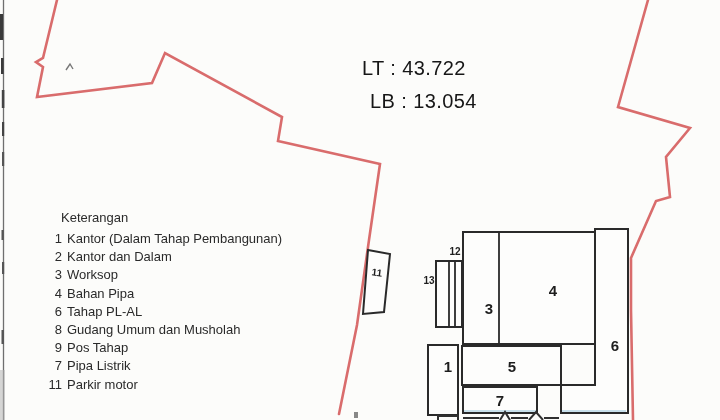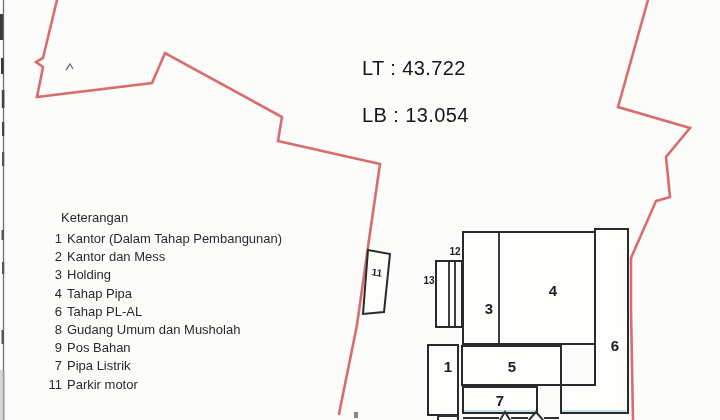--- a/index.html
+++ b/index.html
@@ -22,21 +22,21 @@
   .bld-line{fill:none;stroke:var(--outline);stroke-width:1.8;}
   .frag{fill:none;stroke:#303030;stroke-width:2;}
   .cyan{stroke:#b6d6e6;stroke-width:1.6;}
   .lbl{fill:#1d1d1d;font-family:"Liberation Sans",sans-serif;font-size:15px;font-weight:600;text-anchor:middle;}
   .lbl-sm{fill:#1d1d1d;font-family:"Liberation Sans",sans-serif;font-size:10px;font-weight:700;text-anchor:middle;}
   .stat-line{
     position:absolute;left:362px;font-size:20px;font-weight:normal;
     color:#161616;letter-spacing:.4px;white-space:nowrap;line-height:20px;
   }
   .stat-lt{top:58px;}
-  .stat-lb{top:105px;}
+  .stat-lb{top:91px;margin-left:8px;}
   .legend{position:absolute;left:42px;top:209px;font-size:13px;color:#2a2a2a;}
   .legend-title{margin-left:19px;line-height:18px;}
   .legend-list{list-style:none;margin:3px 0 0 0;padding:0;}
   .legend-list li{line-height:18.2px;white-space:nowrap;}
   .legend-list .num{display:inline-block;width:20px;text-align:right;margin-right:5px;}
 </style>
 </head>
 <body>
 
 <div class="stage">
@@ -108,24 +108,24 @@
     </g>
   </svg>
 
   <div class="stat-line stat-lt">LT : 43.722</div>
   <div class="stat-line stat-lb">LB : 13.054</div>
 
   <div class="legend">
     <div class="legend-title">Keterangan</div>
     <ul class="legend-list">
       <li><span class="num">1</span><span>Kantor (Dalam Tahap Pembangunan)</span></li>
-      <li><span class="num">2</span><span>Kantor dan Mess</span></li>
-      <li><span class="num">3</span><span>Holding</span></li>
-      <li><span class="num">4</span><span>Tahap Pipa</span></li>
+      <li><span class="num">2</span><span>Kantor dan Dalam</span></li>
+      <li><span class="num">3</span><span>Worksop</span></li>
+      <li><span class="num">4</span><span>Bahan Pipa</span></li>
       <li><span class="num">6</span><span>Tahap PL-AL</span></li>
       <li><span class="num">8</span><span>Gudang Umum dan Musholah</span></li>
-      <li><span class="num">9</span><span>Pos Bahan</span></li>
+      <li><span class="num">9</span><span>Pos Tahap</span></li>
       <li><span class="num">7</span><span>Pipa Listrik</span></li>
       <li><span class="num">11</span><span>Parkir motor</span></li>
     </ul>
   </div>
 
 </div>
 
 </body></html>

